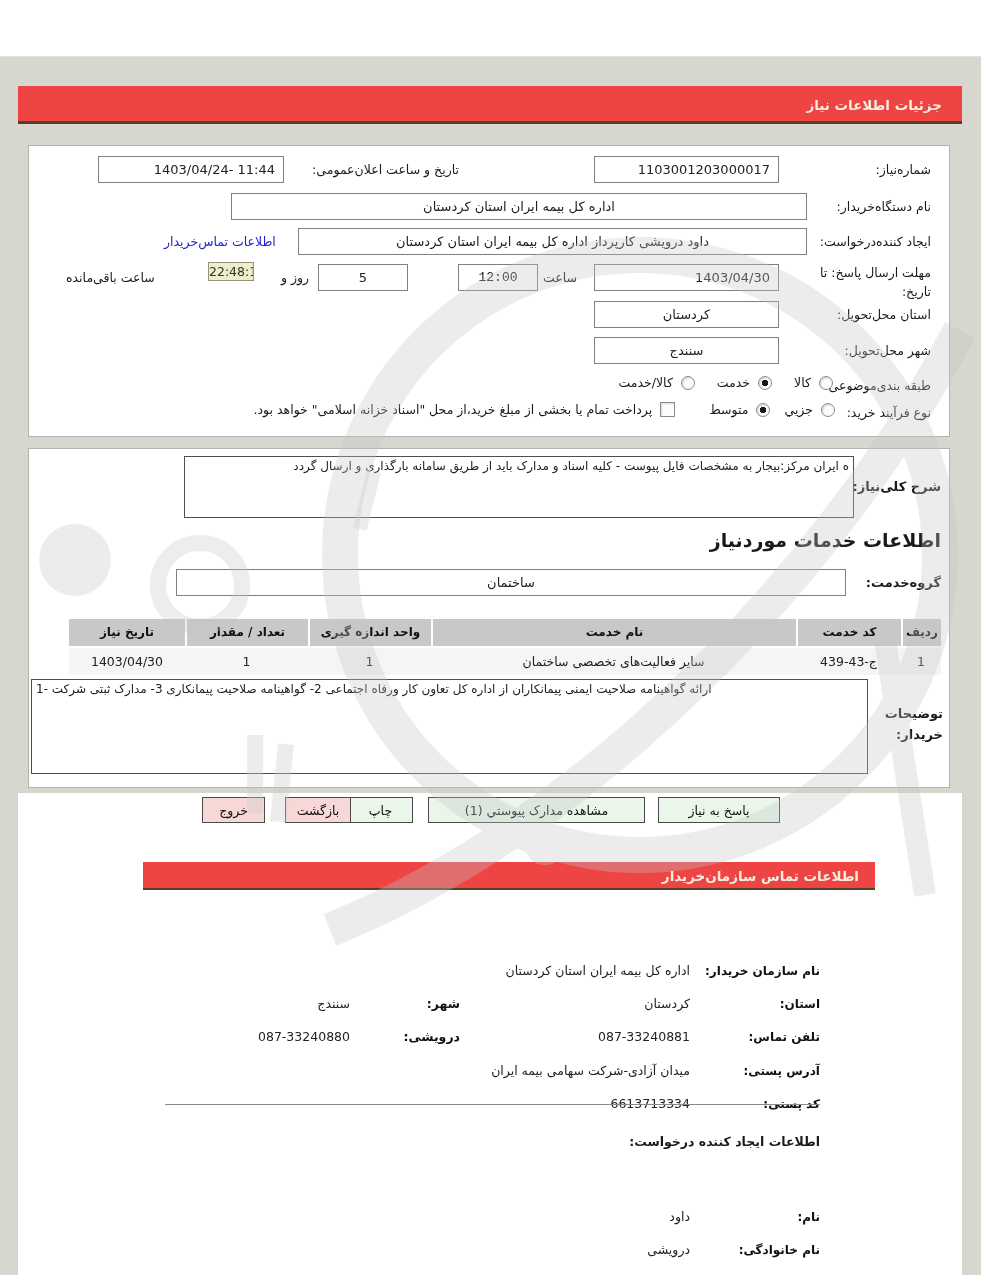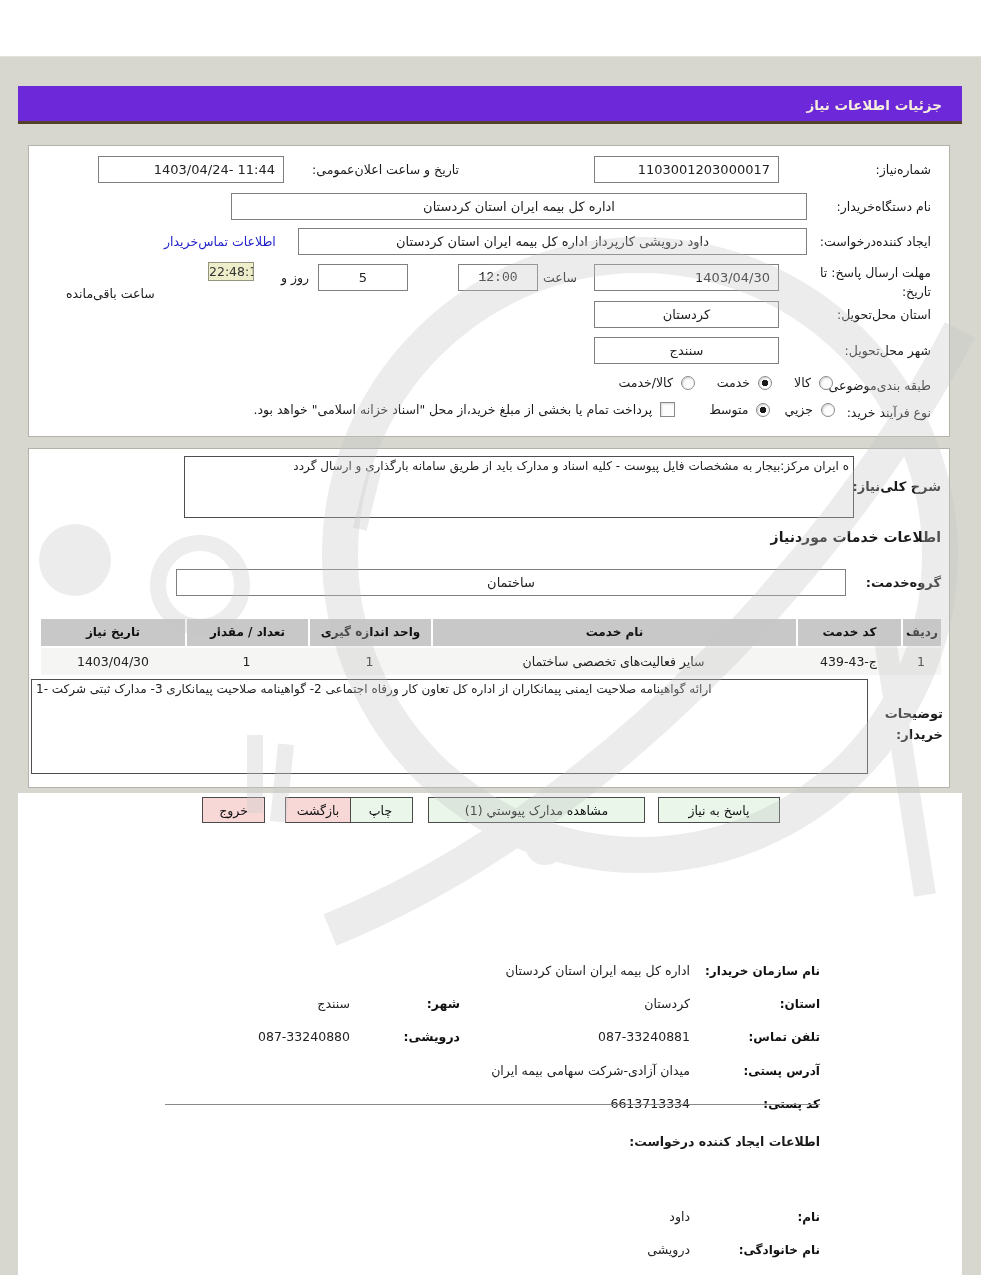--- a/index.html
+++ b/index.html
@@ -1,20 +1,20 @@
 <!DOCTYPE html>
 <html lang="fa"><head>
 <meta charset="utf-8">
 <style>
   html,body{margin:0;padding:0;background:#eee;}
   #app{position:relative;width:981px;height:1275px;margin:0 auto;background:#d7d7cf;
        font-family:"DejaVu Sans",sans-serif;overflow:hidden;direction:rtl;}
   .abs{position:absolute;box-sizing:border-box;}
   .white-top{left:0;top:0;width:981px;height:57px;background:#ffffff;border-bottom:1px solid #e2e2da;}
-  .brownbar{background:#6d28d9;border-bottom:3px solid #54412a;color:#f6eedd;
+  .brownbar{background:#ef4444;border-bottom:3px solid #54412a;color:#f6eedd;
             font-size:13.5px;font-weight:bold;line-height:38px;padding:0 20px;text-align:right;}
   .panel{background:#ffffff;border:1px solid #b3b3ab;}
   .lbl{font-size:12.5px;color:#1a1a1a;white-space:nowrap;}
   .blbl{font-weight:bold;}
   .inp{border:1px solid #7f7f7f;background:#fff;height:27px;font-size:13px;color:#222;
        font-family:"DejaVu Sans",sans-serif;padding:0 8px;box-sizing:border-box;}
   .inp.center{text-align:center;}
   .inp.rnum{direction:ltr;text-align:right;}
   .link{color:#2323cc;font-size:12.5px;cursor:pointer;white-space:nowrap;}
   .timer{background:#efeecb;border:1px solid #94947e;font-size:12.5px;color:#333;
@@ -30,21 +30,21 @@
   .ta{border:1px solid #4e4e4e;background:#fff;font-size:12px;color:#222;
       font-family:"DejaVu Sans",sans-serif;padding:2px 4px;box-sizing:border-box;resize:none;
       white-space:pre;overflow:hidden;}
   .tbl{direction:rtl;}
   .trow{display:flex;direction:rtl;}
   .tcell{box-sizing:border-box;text-align:center;overflow:hidden;white-space:nowrap;}
   .thead .tcell{background:#c8c8c8;font-weight:bold;font-size:12px;color:#111;
                 line-height:27px;border-left:2px solid #fff;}
   .thead .tcell:last-child{border-left:none;}
   .tdata .tcell{background:#f5f5f3;font-size:12.5px;color:#222;line-height:27px;}
-  .c0{width:40px;} .c1{width:105px;} .c2{width:365px;} .c3{width:123px;} .c4{width:123px;} .c5{width:144px;}
+  .c0{width:40px;} .c1{width:105px;} .c2{width:365px;} .c3{width:123px;} .c4{width:123px;} .c5{width:116px;}
   .btn{position:absolute;height:26px;border:1px solid #4a4a4a;font-size:12.5px;color:#111;
        font-family:"DejaVu Sans",sans-serif;cursor:pointer;padding:0 4px;white-space:nowrap;}
   .btn.green{background:#e9f6e9;}
   .btn.pink{background:#f8d7d7;}
   .crow{position:absolute;right:161px;width:660px;display:flex;direction:rtl;align-items:baseline;}
   .clab{width:130px;font-size:12px;font-weight:bold;color:#111;white-space:nowrap;margin-top:36px;}
   .cval{width:230px;font-size:12.5px;color:#222;white-space:nowrap;text-align:right;}
   .clab2{width:110px;font-size:12.5px;font-weight:bold;color:#111;white-space:nowrap;text-align:right;}
   .cval2{width:170px;font-size:12.5px;color:#222;white-space:nowrap;text-align:right;}
   .num{direction:ltr;unicode-bidi:embed;}
@@ -73,21 +73,21 @@
     <input class="abs inp center" style="left: 269px; top: 82px; width: 509px;" readonly="" value="داود درویشی کارپرداز اداره کل بیمه ایران استان کردستان">
     <span class="abs link" style="left:135px;top:88px;">اطلاعات تماس‌خریدار</span>
 
     <span class="abs lbl" style="right:18px;top:118px;width:112px;text-align:right;white-space:normal;line-height:1.5;">مهلت ارسال پاسخ: تا تاریخ:</span>
     <input class="abs inp rnum" style="left: 565px; top: 118px; width: 185px;" readonly="" value="1403/04/30">
     <span class="abs lbl" style="right:372px;top:124px;">ساعت</span>
     <input class="abs inp center" style="left: 429px; top: 118px; width: 80px; direction: ltr; font-family: Liberation Mono, monospace;" readonly="" value="12:00">
     <input class="abs inp center" style="left: 289px; top: 118px; width: 90px;" readonly="" value="5">
     <span class="abs lbl" style="left:252px;top:124px;">روز و</span>
     <span class="abs timer" style="left:179px;top:116px;width:46px;height:19px;">22:48:11</span>
-    <span class="abs lbl" style="left:37px;top:124px;margin-top:16px;">ساعت باقی‌مانده</span>
+    <span class="abs lbl" style="left:37px;top:124px;">ساعت باقی‌مانده</span>
 
     <span class="abs lbl" style="right:18px;top:161px;">استان محل‌تحویل:</span>
     <input class="abs inp center" style="left: 565px; top: 155px; width: 185px;" readonly="" value="کردستان">
 
     <span class="abs lbl" style="right:18px;top:197px;">شهر محل‌تحویل:</span>
     <input class="abs inp center" style="left: 565px; top: 191px; width: 185px;" readonly="" value="سنندج">
 
     <span class="abs lbl" style="right:18px;top:232px;">طبقه بندی‌موضوعی:</span>
     <div class="abs optrow" style="left:484px;top:229px;width:320px;justify-content:flex-start;">
       <span class="radio"></span>
@@ -107,21 +107,21 @@
       <span class="chk"></span>
       <span class="optlab">پرداخت تمام یا بخشی از مبلغ خرید،از محل "اسناد خزانه اسلامی" خواهد بود.</span>
     </div>
   </div>
 
   <div class="abs panel" style="left:28px;top:448px;width:922px;height:340px;">
 
     <textarea class="abs ta" style="left: 155px; top: 7px; width: 670px; height: 62px;" dir="rtl" readonly="">ه ایران مرکز:بیجار به مشخصات فایل پیوست - کلیه اسناد و مدارک باید از طریق سامانه بارگذاری و ارسال گردد</textarea>
     <span class="abs lbl blbl" style="right:8px;top:30px;font-size:13px;">شرح کلی‌نیاز:</span>
 
-    <span class="abs lbl blbl" style="right:8px;top:80px;font-size:14px;">اطلاعات خدمات موردنیاز</span>
+    <span class="abs lbl blbl" style="right:8px;top:80px;font-size:19px;">اطلاعات خدمات موردنیاز</span>
 
     <span class="abs lbl blbl" style="right:8px;top:126px;font-size:13px;">گروه‌خدمت:</span>
     <input class="abs inp center" style="left: 147px; top: 120px; width: 670px;" readonly="" value="ساختمان">
 
     <div class="abs tbl" style="left:12px;top:170px;width:900px;">
       <div class="trow thead">
         <div class="tcell c0">ردیف</div>
         <div class="tcell c1">کد خدمت</div>
         <div class="tcell c2">نام خدمت</div>
         <div class="tcell c3">واحد اندازه گیری</div>
@@ -143,20 +143,21 @@
   </div>
 
   <div class="abs" style="left:18px;top:793px;width:944px;height:482px;background:#ffffff;"></div>
 
   <button class="btn green" style="left:658px;top:797px;width:122px;">پاسخ به نیاز</button>
   <button class="btn green" style="left:428px;top:797px;width:217px;">مشاهده مدارک پیوستي (1)</button>
   <button class="btn green" style="left:348px;top:797px;width:65px;">چاپ</button>
   <button class="btn pink" style="left:285px;top:797px;width:66px;">بازگشت</button>
   <button class="btn pink" style="left:202px;top:797px;width:63px;">خروج</button>
 
+  <div class="abs brownbar" style="left:143px;top:862px;width:732px;height:28px;line-height:28px;border-bottom-width:2px;padding:0 16px;">اطلاعات تماس سازمان‌خریدار</div>
 
   <div class="crow" style="top:928px;">
     <span class="clab">نام سازمان خریدار:</span>
     <span class="cval" style="width:300px;">اداره کل بیمه ایران استان کردستان</span>
   </div>
   <div class="crow" style="top:961px;">
     <span class="clab">استان:</span>
     <span class="cval">کردستان</span>
     <span class="clab2">شهر:</span>
     <span class="cval2">سنندج</span>

